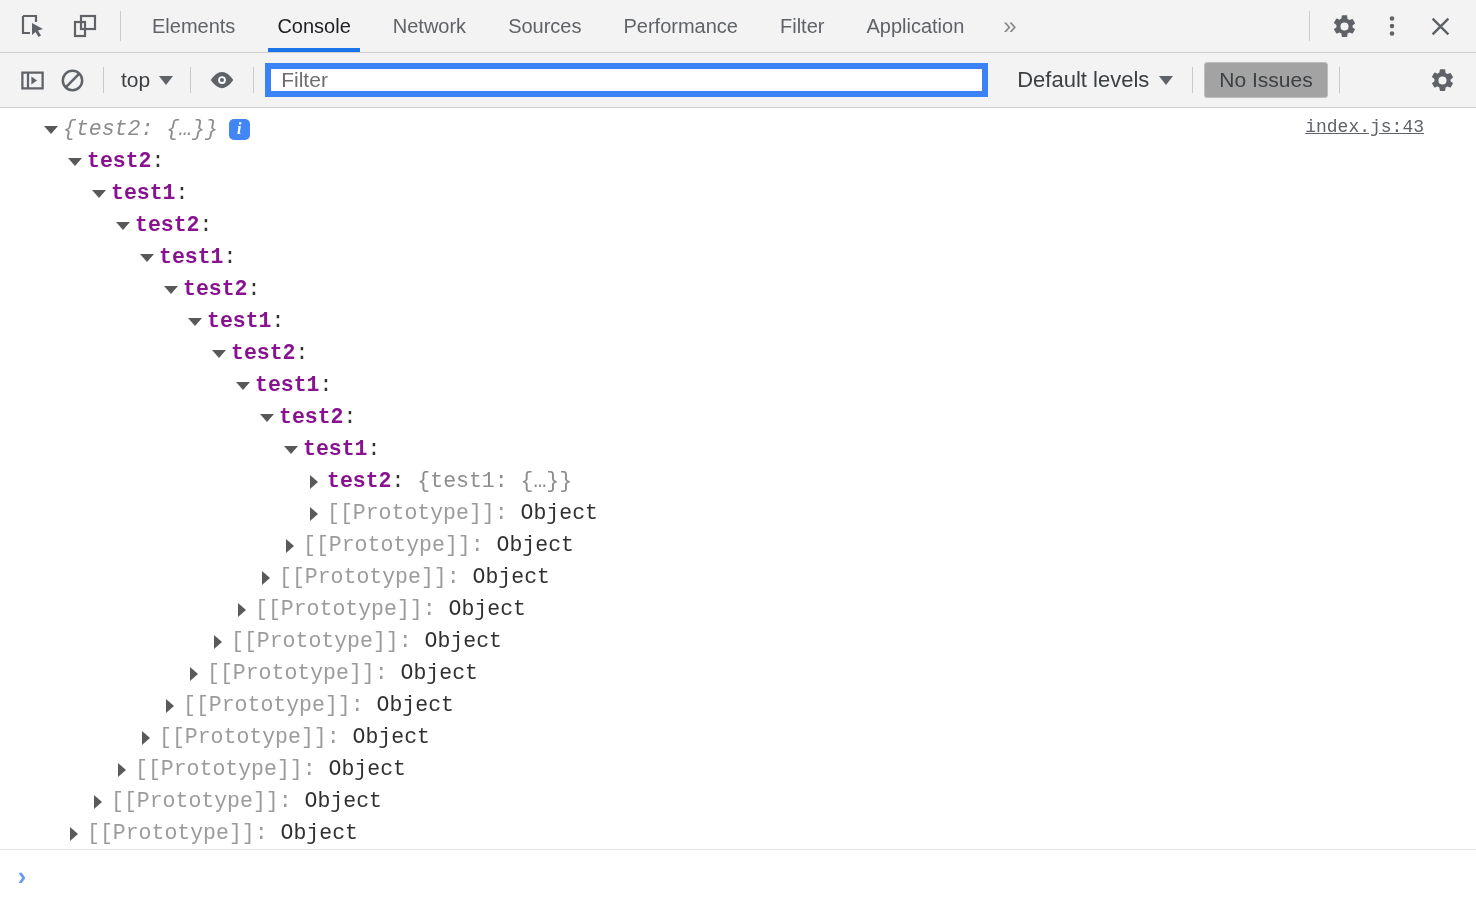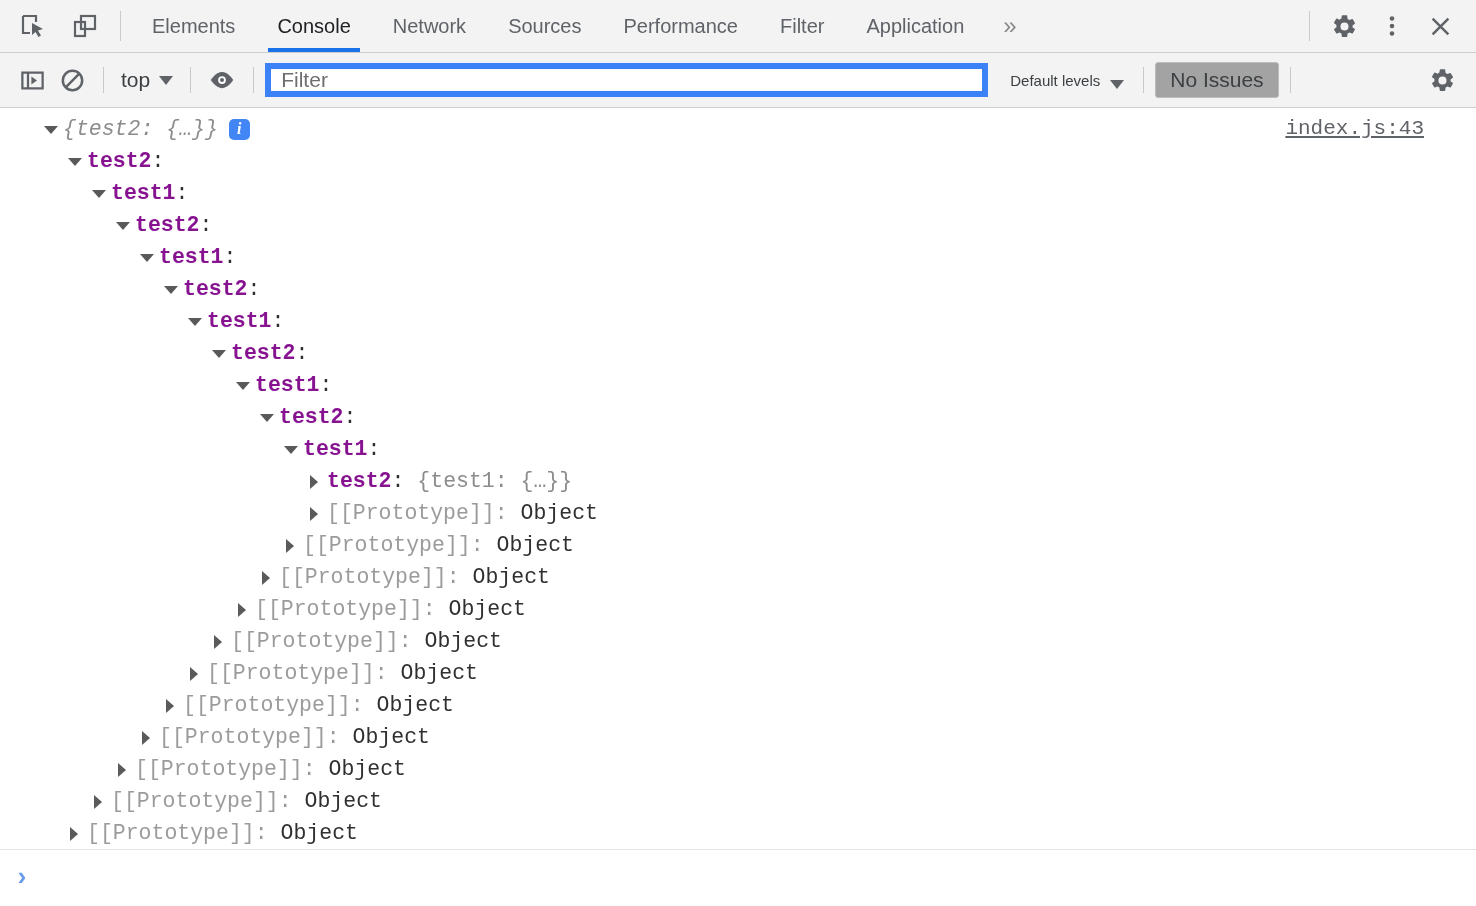--- a/index.html
+++ b/index.html
@@ -55,43 +55,43 @@
   .caret{ width:0;height:0;border-left:7px solid transparent;border-right:7px solid transparent;border-top:9px solid #5f6368; }
   .filter-input{
     flex:0 0 auto; width:723px; height:34px;
     background:#fff; border:6px solid #3b82f6;
     font-size:21px; color:#202124; padding:0 10px;
     font-family:"Liberation Sans", sans-serif;
     outline:none;
   }
   .filter-input::placeholder{ color:#6e6e6e; opacity:1; }
   .levels{
-    display:flex; align-items:flex-end; gap:10px;
-    font-size:15px; color:#3c4043; padding:0 8px; margin-left:14px; cursor:pointer;
+    display:flex; align-items:center; gap:10px;
+    font-size:22px; color:#3c4043; padding:0 8px; margin-left:21px; cursor:pointer;
     white-space:nowrap;
   }
   .issues-btn{
     border:1px solid #bdbdbd; border-radius:3px; background:#a3a3a3;
     font-size:21px; color:#3c4043; padding:5px 14px; cursor:pointer;
     white-space:nowrap;
   }
   .fb-gear{ margin-left:auto; width:44px;height:44px; display:flex;align-items:center;justify-content:center;cursor:pointer;}
 
   
   .console{
     position:relative;
     height:calc(906px - 53px - 55px - 57px);
     overflow:hidden;
     background:#fff;
   }
   .msg{ position:relative; padding-top:5px; }
   .srclink{
     position:absolute; right:52px; top:9px;
     font-family:"Liberation Mono", monospace;
-    font-size:21px; color:#5f6368;
+    font-size:18px; color:#5f6368;
     text-decoration:underline; cursor:pointer;
   }
   .row{
     height:32px; display:flex; align-items:center;
     font-family:"Liberation Mono", monospace;
     font-size:21.5px; white-space:pre;
   }
   .tri{
     width:13px; height:13px; margin-right:6px; flex:0 0 auto;
     position:relative;

